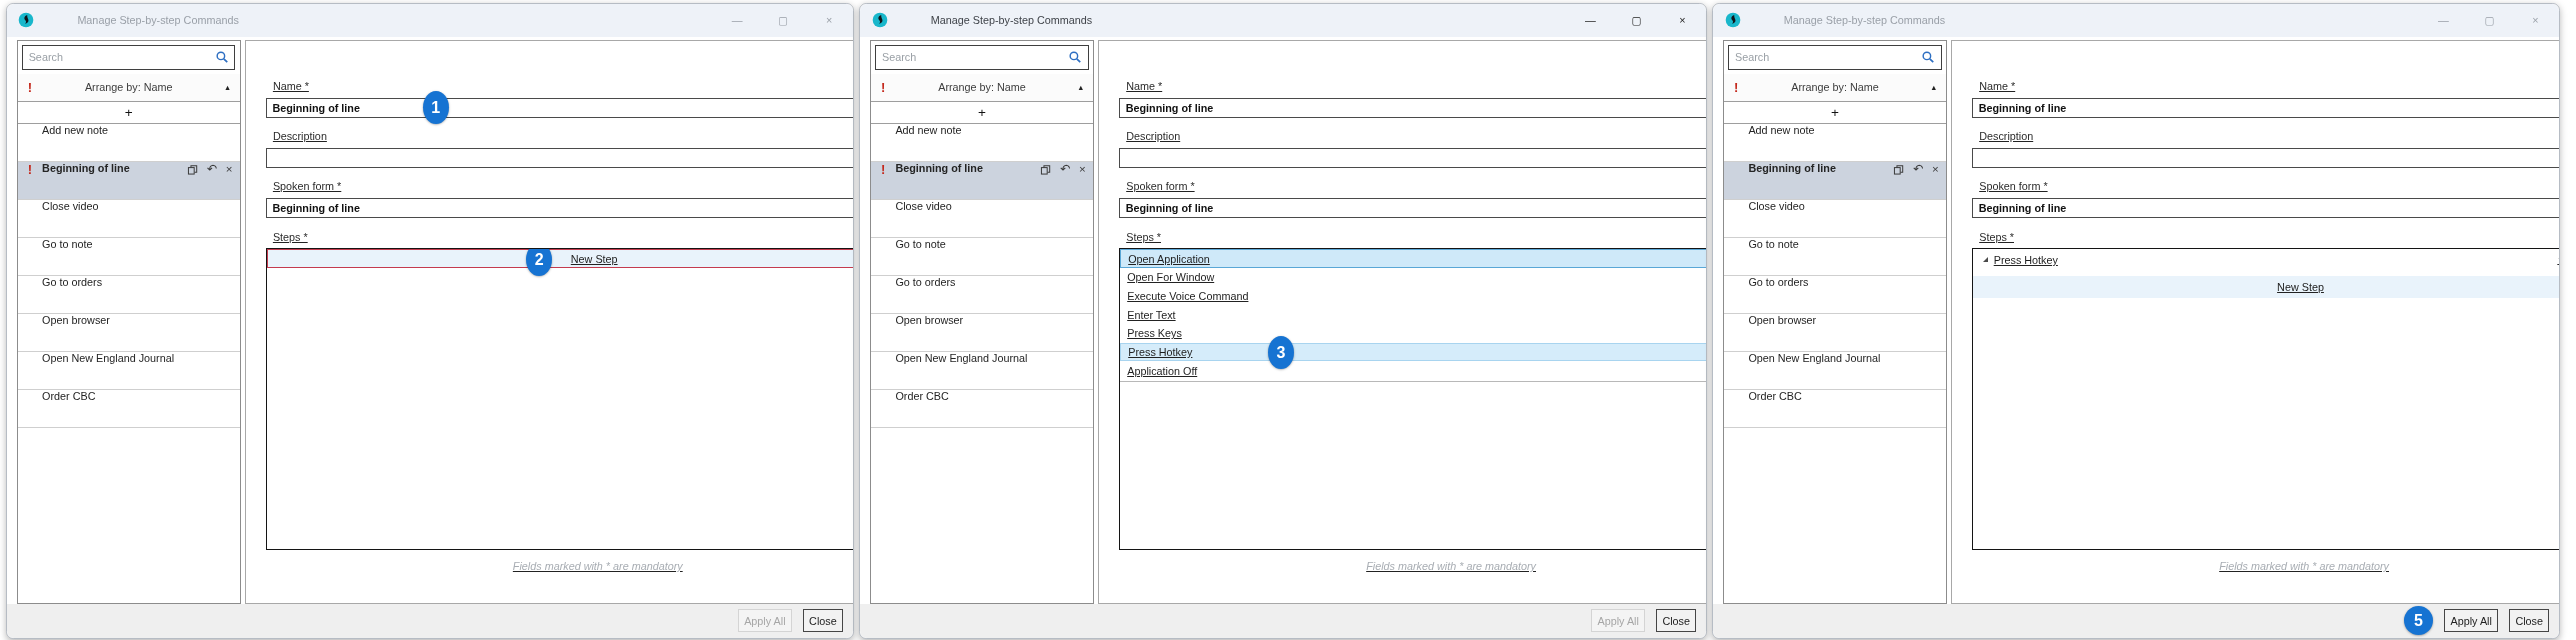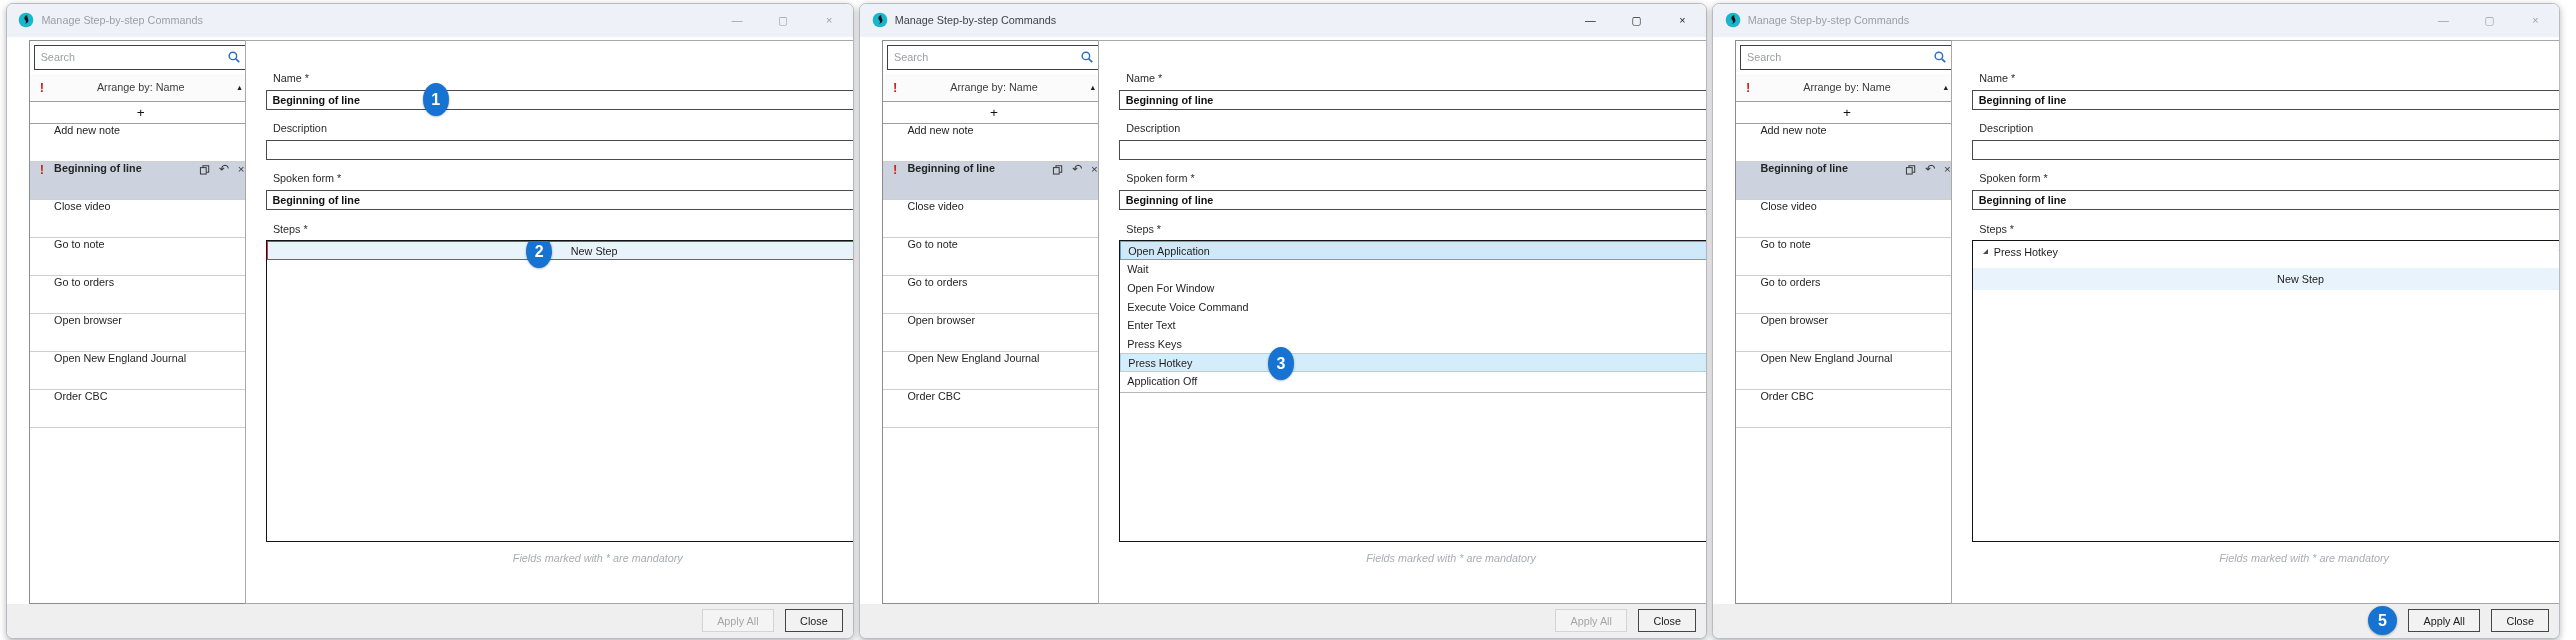--- a/index.html
+++ b/index.html
@@ -4,64 +4,64 @@
 <style>
   html,body{margin:0;padding:0;background:#ffffff;}
   .canvas{position:relative;width:2576px;height:641px;background:#ffffff;
     font-family:"Liberation Sans","DejaVu Sans",sans-serif;color:#222;}
   .window{position:absolute;top:2.9px;width:846px;height:634px;background:#fff;
     border:0.7px solid #b6bcc4;border-radius:7.2px;
     box-shadow:0 2.2px 7.2px rgba(0,0,0,0.28);overflow:hidden;}
   .w1{left:5.7px}.w2{left:859px}.w3{left:1712px}
   
   .titlebar{position:absolute;left:0;top:0;right:0;height:33px;background:#eef2f8;
-    border-radius:7.2px 7.2px 0 0;display:flex;align-items:center;}
+    border-radius:7.2px 7.2px 0 0;display:flex;align-items:center;gap:36px;}
   .app-ico{width:16px;height:16px;margin-left:11.5px;flex:0 0 auto;}
   .title-txt{margin-left:7.2px;font-size:10.8px;color:#9aa0a8;}
   .win.active .title-txt{color:#3f4349;}
   .tb-controls{margin-left:auto;display:flex;align-items:center;gap:33px;margin-right:17px;
     font-size:10.8px;color:#9aa0a8;}
   .win.active .tb-controls{color:#1d1d1d;}
   .tbtn{width:13px;text-align:center;cursor:default;}
   
-  .sidebar{position:absolute;left:22px;top:36px;width:224px;height:564px;
+  .sidebar{position:absolute;left:10px;top:36px;width:224px;height:564px;
     border:0.7px solid #8c8c8c;background:#fff;box-sizing:border-box;}
   .searchwrap{position:relative;margin:4.3px;}
   .search{width:100%;height:24.4px;box-sizing:border-box;border:1.4px solid #3f3f3f;
     padding:0 24.4px 0 5.7px;font-size:10.8px;font-family:inherit;color:#222;}
   .search::placeholder{color:#9aa0a6;}
   .mag{position:absolute;right:6.5px;top:5px;}
   .arrange{position:relative;height:27px;border-bottom:0.7px solid #9e9e9e;background:#fbfbfb;
     display:flex;align-items:center;justify-content:center;font-size:10.8px;color:#3d3d3d;}
   .bang{position:absolute;left:10px;color:#c4281c;font-weight:bold;font-size:13px;}
   .sort{position:absolute;right:8.6px;font-size:7.2px;color:#222;}
   .plusrow{height:21.5px;border-bottom:0.7px solid #9e9e9e;display:flex;align-items:center;
     justify-content:center;font-size:13.6px;color:#111;}
   .li{position:relative;height:37px;border-bottom:0.7px solid #cfcfcf;display:flex;
     font-size:10.8px;color:#242424;padding-left:24.4px;}
   .li.sel{background:#ccd3de;font-weight:bold;}
   .rowicons{position:absolute;right:7.2px;display:flex;align-items:center;gap:8.6px;
     font-weight:normal;color:#3a3a3a;}
   .rowicons .u{font-size:12.2px;} .rowicons .x{font-size:11.5px;}
   
   .main{position:absolute;left:238px;top:36px;width:699px;height:564px;
-    border:0.7px solid #a8a8a8;background:#fff;box-sizing:border-box;padding:30px 20px 0 20px;}
+    border:0.7px solid #a8a8a8;background:#fff;box-sizing:border-box;padding:38px 20px 0 20px;text-decoration:underline;}
   .flabel{font-size:10.8px;color:#2b2b2b;margin:11.5px 0 4.3px 7.2px;line-height:14.4px;}
   .flabel.first{margin-top:0;}
   .fwrap{position:relative;}
   .finput{width:100%;height:20px;box-sizing:border-box;border:0.7px solid #4a4a4a;
     padding:0 5.7px;font-size:10.8px;font-weight:bold;color:#111;font-family:inherit;background:#fff;}
   .stepsbox{position:relative;margin-top:4.3px;height:302px;border:0.7px solid #141414;
     box-sizing:border-box;background:#fff;overflow:hidden;}
   .note{font-style:italic;color:#a8adb3;font-size:10.8px;margin:10px 0 0 7.2px;text-align:center;}
   
   .footer{position:absolute;left:0;right:0;bottom:0;height:34px;background:#efefef;
     border-radius:0 0 7.2px 7.2px;display:flex;align-items:center;justify-content:flex-end;
     padding-right:10px;box-sizing:border-box;}
-  .btn{height:23px;padding:0 14px;background:#f2f2f2;border:0.7px solid #9a9a9a;
+  .btn{height:23px;padding:0 5px;background:#f2f2f2;border:0.7px solid #9a9a9a;
     font-size:10.8px;color:#222;font-family:inherit;margin-left:11.5px;display:flex;align-items:center;}
   .btn.darkb{border:1.4px solid #454545;}
   .btn.disabled{color:#a6a6a6;border:0.7px solid #d4d4d4;background:#f4f4f4;}
   
   .newstep{position:relative;height:18.7px;background:#e9f3fb;display:flex;align-items:center;
     justify-content:center;font-size:10.8px;color:#222;}
   .newstep.redb{border:0.7px solid #c43b4e;box-sizing:border-box;}
   .typerow{position:relative;height:18.7px;display:flex;align-items:center;padding-left:7.2px;
     font-size:10.8px;color:#1e1e1e;box-sizing:border-box;}
   .typerow.selblue{background:#cfe9f9;border:0.7px solid #5aa7d6;}
@@ -256,23 +256,20 @@
       <div class="flabel">Description</div>
       <input class="finput" value="" style="">
       <div class="flabel">Spoken form *</div>
       <input class="finput" value="Beginning of line" style="">
       <div class="flabel">Steps *</div>
       <div class="stepsbox">
         <div class="typerow selblue">
             <span>Open Application</span>
           </div>
         <div class="typerow">
-            <span>Wait</span>
-          </div>
-        <div class="typerow">
             <span>Open For Window</span>
           </div>
         <div class="typerow">
             <span>Execute Voice Command</span>
           </div>
         <div class="typerow">
             <span>Enter Text</span>
           </div>
         <div class="typerow">
             <span>Press Keys</span>

